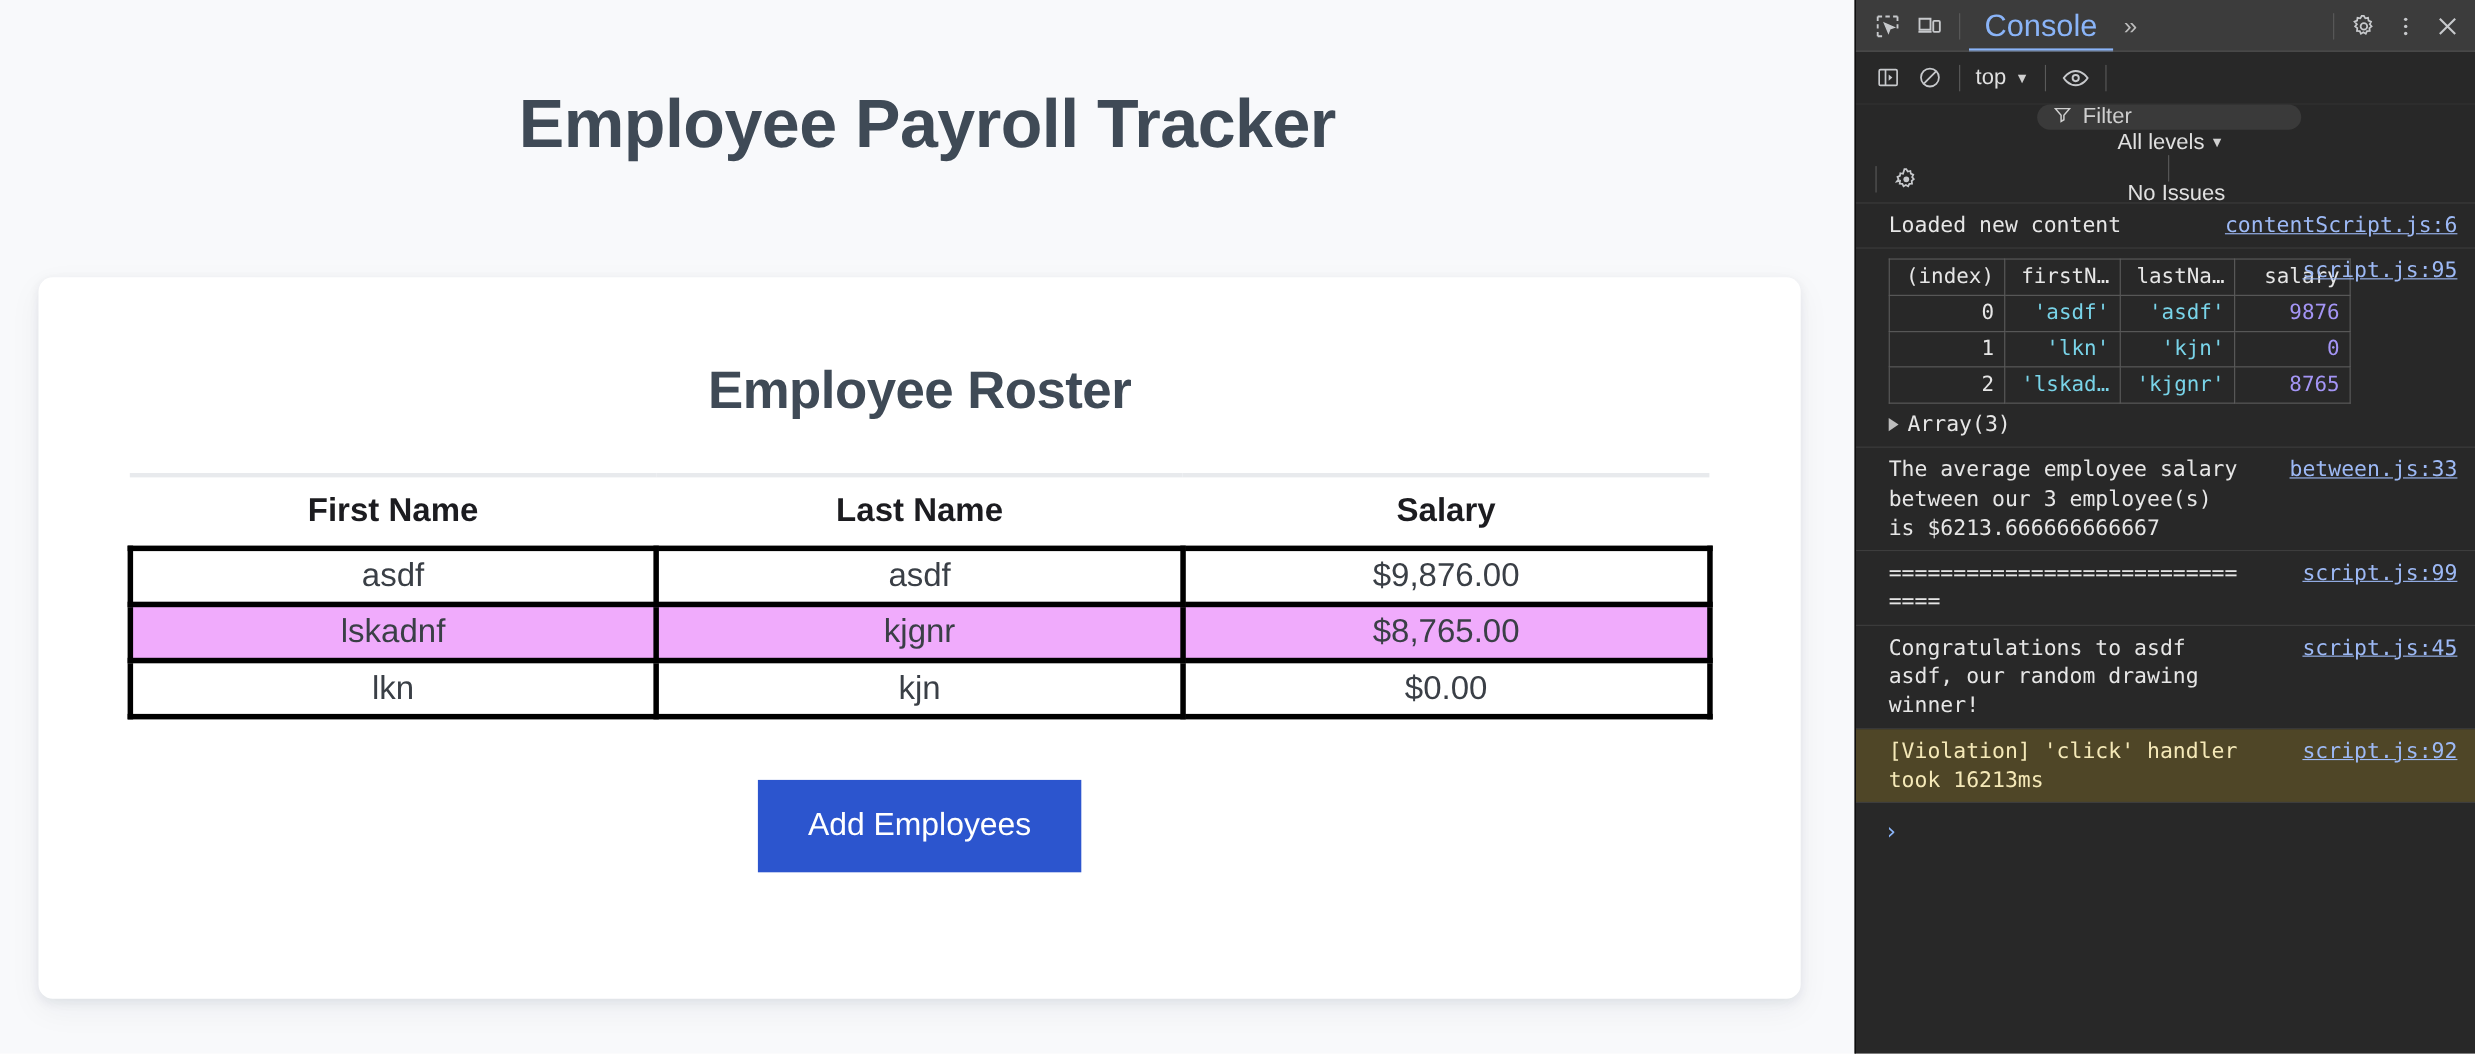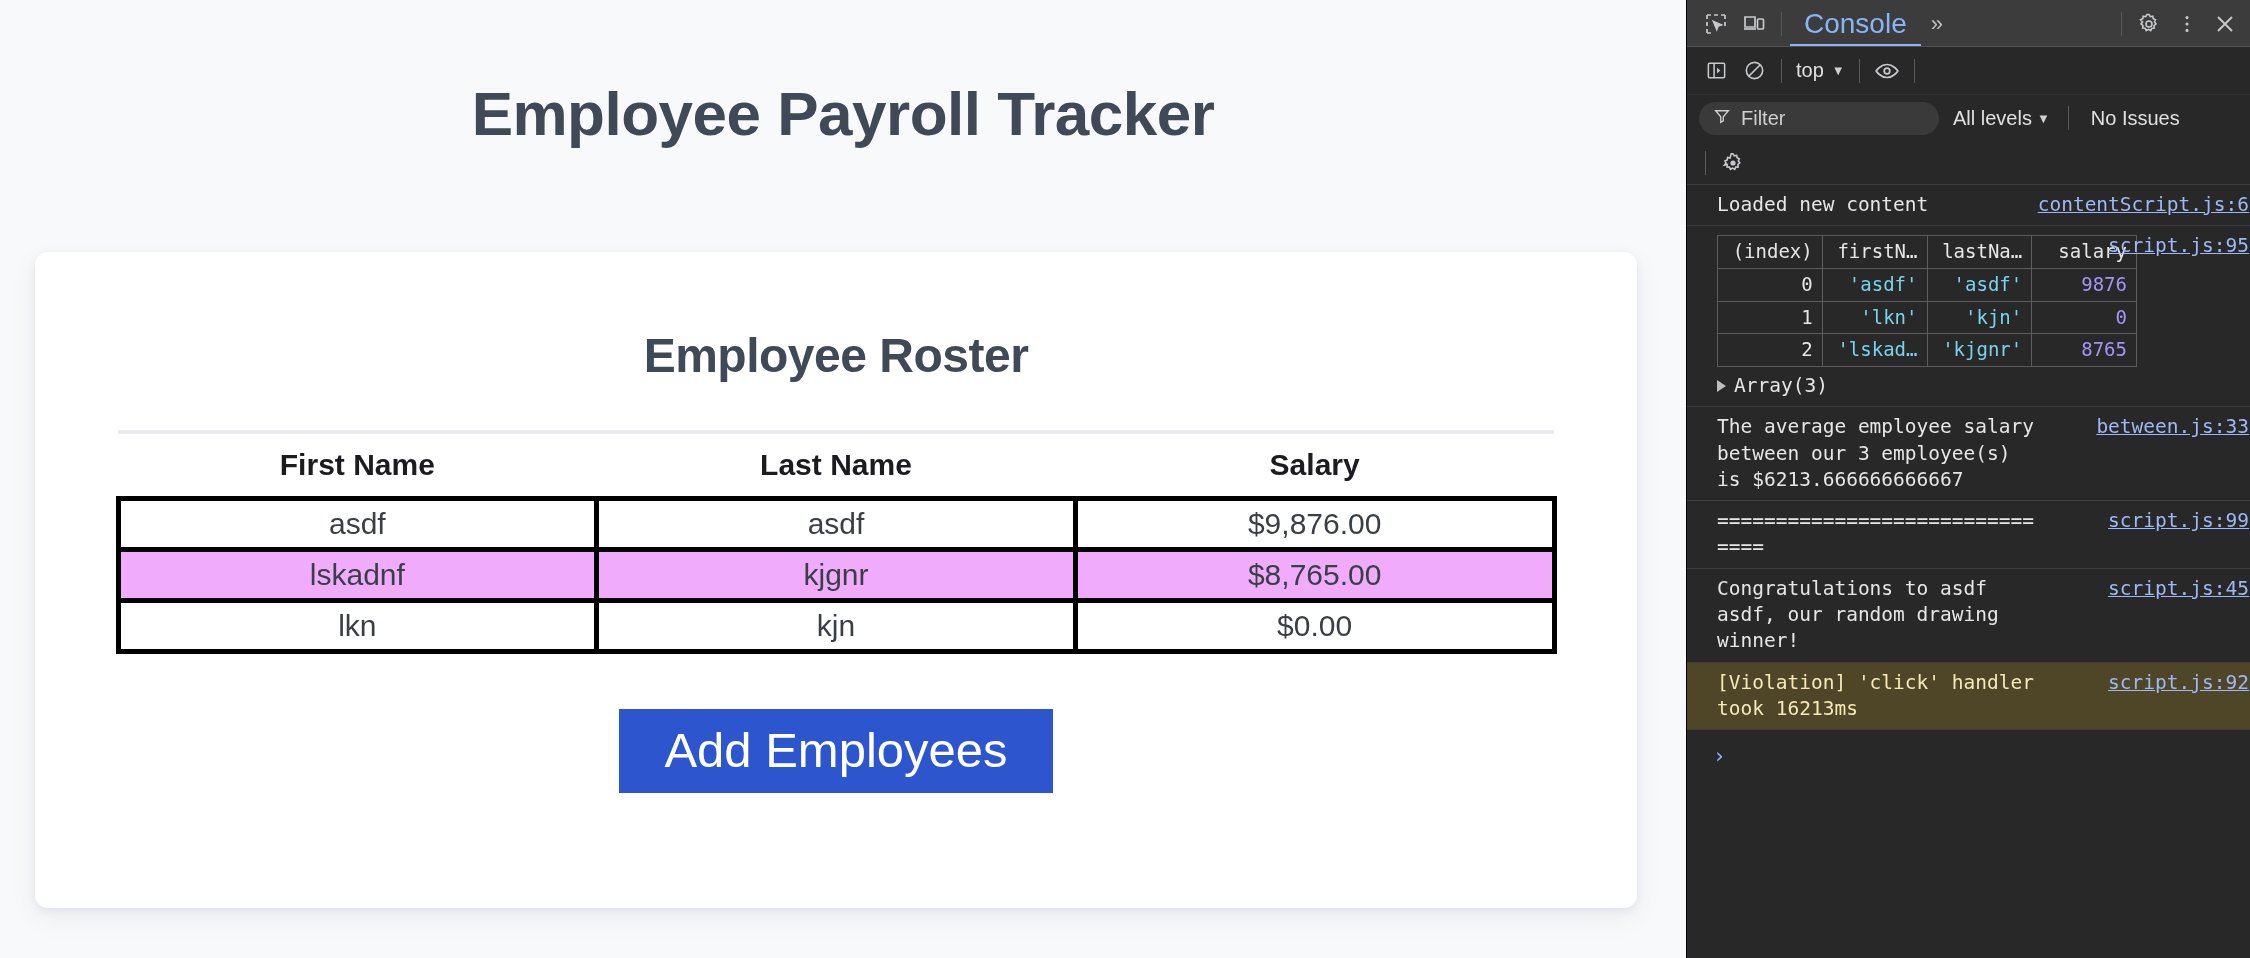--- a/index.html
+++ b/index.html
@@ -98,22 +98,22 @@
     background: #f0abfc;
   }
 
   #add-btn {
     display: block;
     margin: 55px auto 0 auto;
     background: #2c55ce;
     color: #ffffff;
     border: none;
     font-family: "Liberation Sans", sans-serif;
-    font-size: 49px;
-    padding: 15px 45px;
+    font-size: 29px;
+    padding: 26px 45px;
     cursor: pointer;
     line-height: 1.1;
   }
 
   
   #devtools {
     width: 564px;
     height: 958px;
     background: #282828;
     color: #e8eaed;
@@ -191,20 +191,21 @@
   }
   .caret { font-size: 13px; color: #d0d0d0; }
 
   
   #dt-filterbar {
     height: 46px;
     display: flex;
     align-items: center;
     padding: 0 6px 0 12px;
     gap: 0;
+    flex-direction: column;
   }
   #dt-filter {
     display: flex;
     align-items: center;
     gap: 10px;
     background: #3a3a3a;
     border-radius: 23px;
     height: 33px;
     width: 240px;
     padding: 0 14px;
@@ -247,21 +248,21 @@
     line-height: 1.35;
   }
   .msg {
     position: relative;
     padding: 7px 0 7px 30px;
     border-bottom: 1px solid #3d3d3d;
     min-height: 20px;
   }
   .msg .url {
     position: absolute;
-    right: 1px;
+    right: 16px;
     top: 7px;
     color: #9db9f5;
     text-decoration: underline;
     white-space: nowrap;
     cursor: pointer;
   }
   .msg .txt {
     color: #e6e6e6;
     white-space: pre-wrap;
     word-break: break-word;

